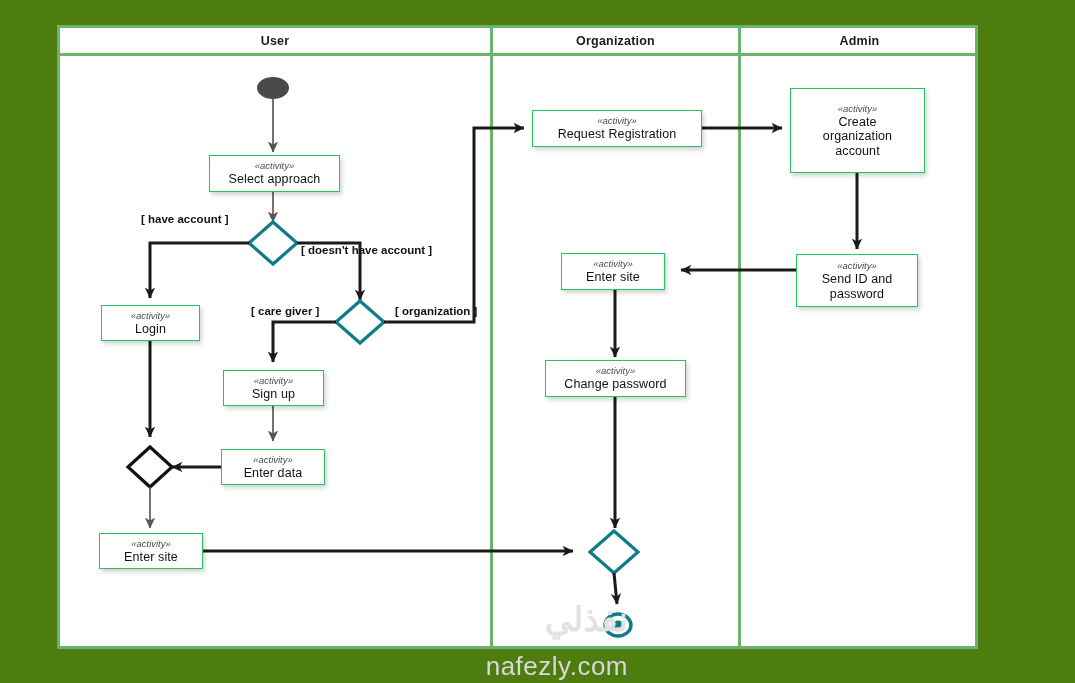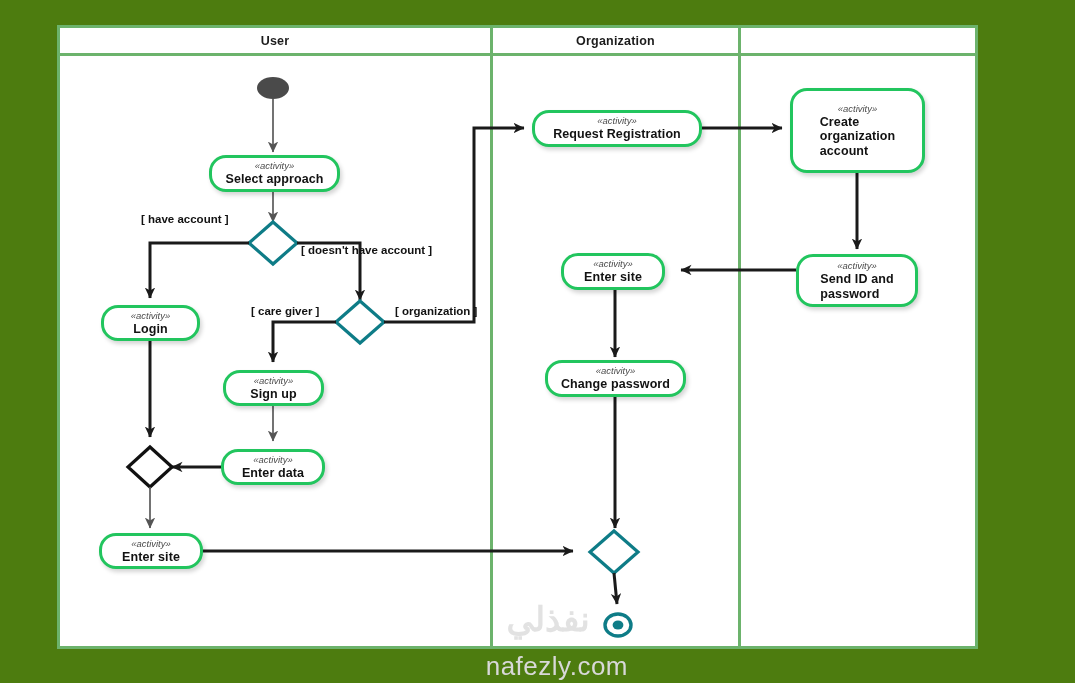--- a/index.html
+++ b/index.html
@@ -55,40 +55,40 @@
     font-weight: bold;
     color: #1c1c1c;
     letter-spacing: .2px;
   }
 
   
   .node {
     position: absolute;
     box-sizing: border-box;
     background: #ffffff;
-    border: 3px solid #22c55e;
-    border-radius: 17px;
+    border: 1px solid #22c55e;
+    border-radius: 0;
     box-shadow: 2px 3px 4px rgba(0,0,0,.17);
     display: flex;
     flex-direction: column;
     align-items: center;
     justify-content: center;
-    text-align: left;
+    text-align: center;
     padding: 2px 5px;
   }
   .node .stereo {
     font-style: italic;
     font-size: 9.5px;
     color: #4d4d4d;
     line-height: 12px;
     white-space: nowrap;
   }
   .node .label {
     font-size: 12.5px;
-    font-weight: bold;
+    font-weight: normal;
     color: #121212;
     line-height: 14.5px;
     letter-spacing: .1px;
     white-space: pre-line;
   }
 
   
   .guard {
     position: absolute;
     font-size: 11.5px;
@@ -97,21 +97,20 @@
     white-space: nowrap;
     line-height: 14px;
   }
 
   
   .wm-ar {
     position: absolute;
     left: 468px;
     top: 600px;
     width: 160px;
-    text-align: center;
     font-size: 34px;
     font-weight: bold;
     color: #e2e2e2;
     letter-spacing: 2px;
     direction: rtl;
     line-height: 38px;
     user-select: none;
   }
   .wm-en {
     position: absolute;
@@ -139,20 +138,21 @@
 
 <div id="canvas">
 
   <div class="lane-frame"></div>
   <div class="lane-headrule"></div>
   <div class="lane-divider" style="left:490px;"></div>
   <div class="lane-divider" style="left:738px;"></div>
 
   <div class="lane-title" style="left:60px;  width:430px;">User</div>
   <div class="lane-title" style="left:493px; width:245px;">Organization</div>
+  <div class="lane-title" style="left:741px; width:237px;">Admin</div>
 
   <svg class="edges" viewBox="0 0 1075 683">
     <defs>
       <marker id="ar" markerWidth="13" markerHeight="13" refX="10.5" refY="5.2" orient="auto" markerUnits="userSpaceOnUse">
         <path d="M0,0 L11,5.2 L0,10.4 L3.1,5.2 Z" fill="#1a1a1a"></path>
       </marker>
       <marker id="ar-thin" markerWidth="13" markerHeight="13" refX="10.5" refY="5.2" orient="auto" markerUnits="userSpaceOnUse">
         <path d="M0,0 L11,5.2 L0,10.4 L3.1,5.2 Z" fill="#555555"></path>
       </marker>
     </defs>

